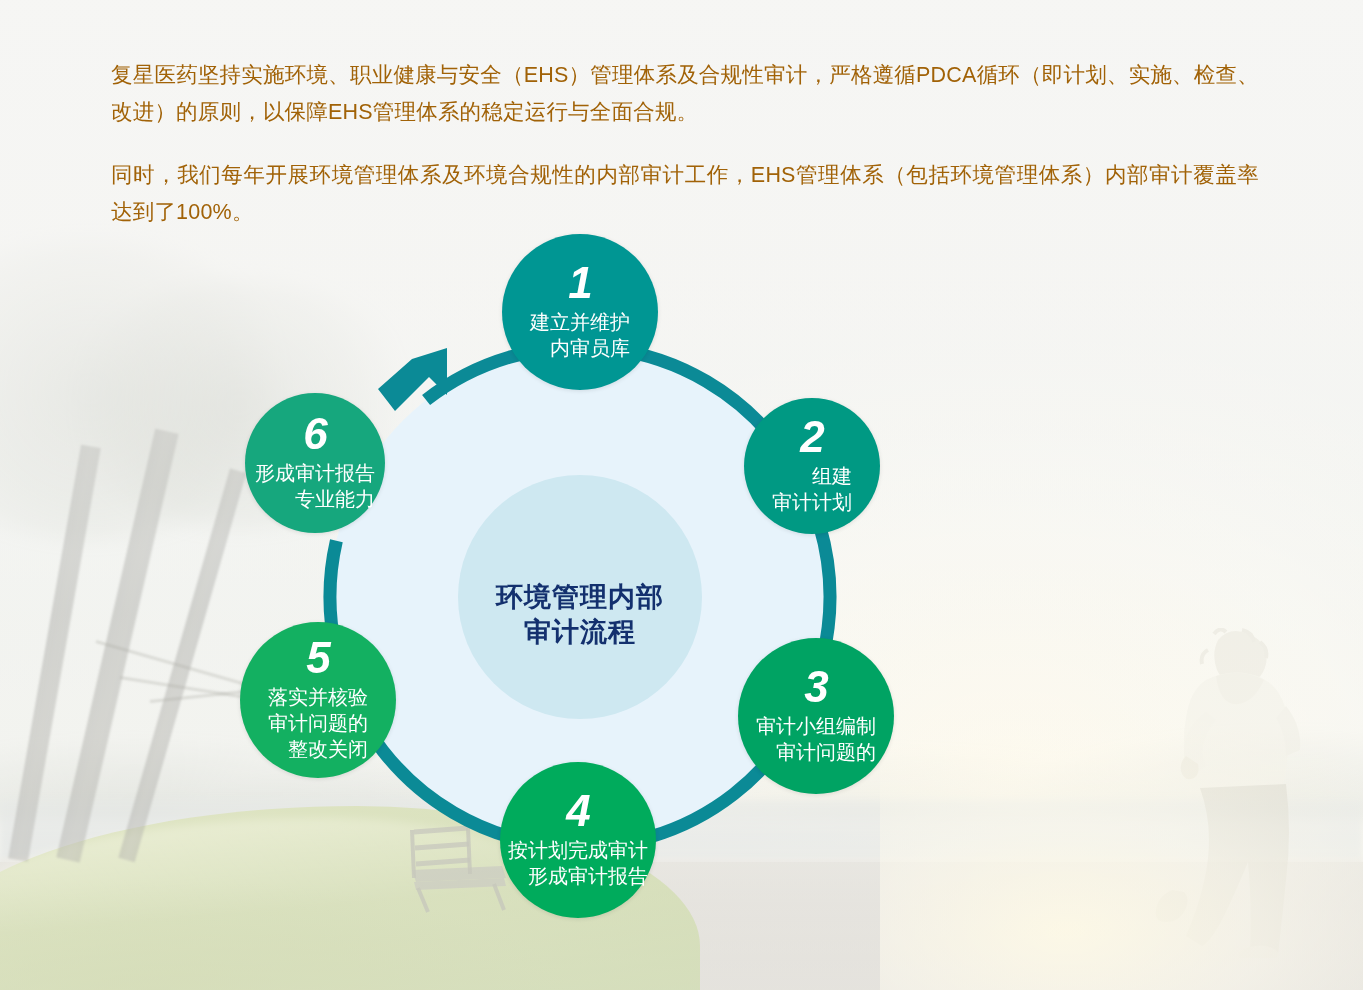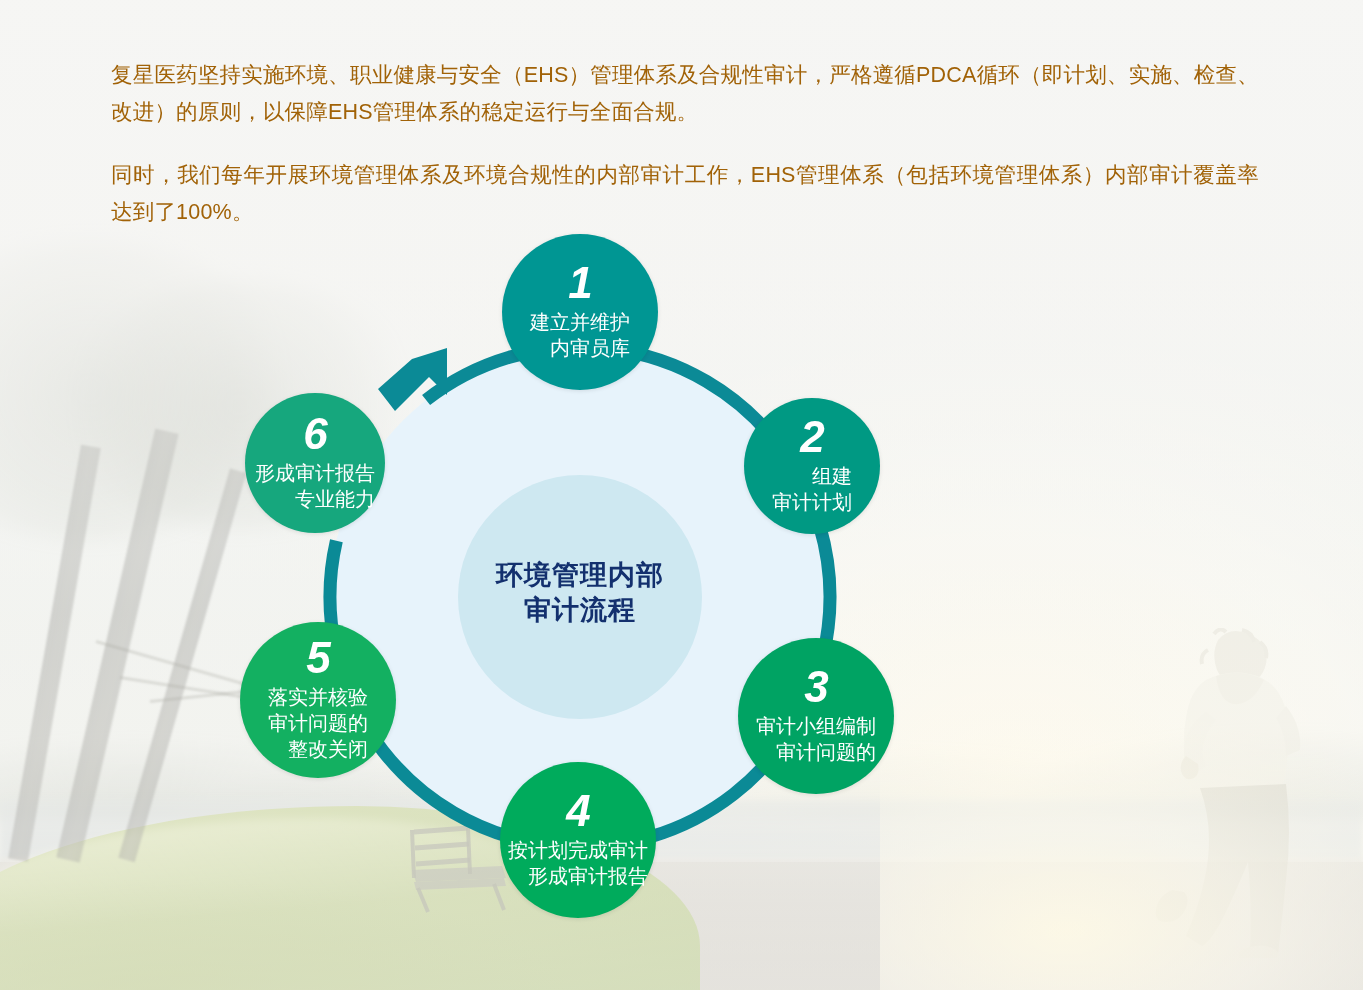--- a/index.html
+++ b/index.html
@@ -296,21 +296,21 @@
 
       <circle cx="580" cy="597" r="250" fill="#e7f3fb"></circle>
 
       <circle cx="580" cy="597" r="122" fill="#cee8f1"></circle>
 
       <circle cx="580" cy="597" r="250" fill="none" stroke="#0b8a96" stroke-width="13" stroke-linecap="butt" stroke-dasharray="1400 171" transform="rotate(-128 580 597)"></circle>
 
       <polygon points="447,348 447,395 429,377 395,411 378,389 412,359" fill="#0b8a96"></polygon>
     </svg>
 
-    <div class="center-label" style="left:450px; top:558px;">环境管理内部
+    <div class="center-label" style="left:450px; top:580px;">环境管理内部
 审计流程</div>
 
     <div class="node" style="left:502px; top:234px; width:156px; height:156px; background:#009693;">
       <span class="num">1</span>
       <span class="lbl">建立并维护
 内审员库</span>
     </div>
 
     <div class="node" style="left:744px; top:398px; width:136px; height:136px; background:#009983;">
       <span class="num">2</span>

